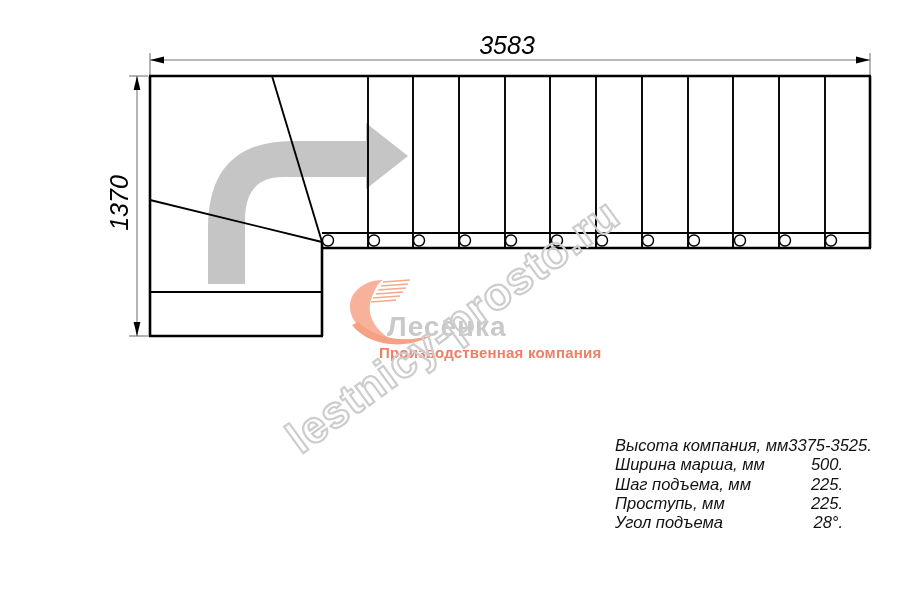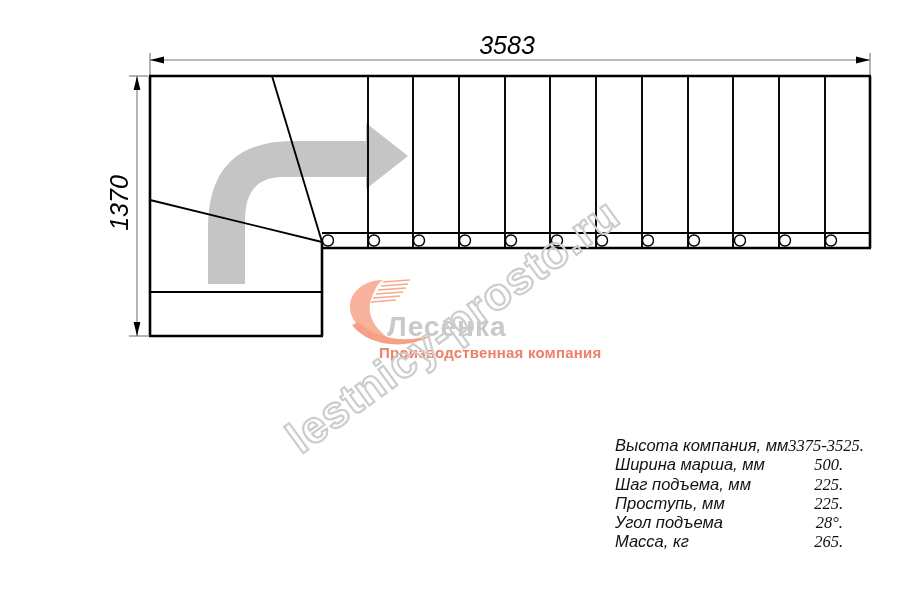--- a/index.html
+++ b/index.html
@@ -36,21 +36,21 @@
     font-size:45px;font-weight:bold;letter-spacing:1px;
     color:transparent;-webkit-text-stroke:2.2px #cdcdcd;
   }
 
   .specs{position:absolute;left:615px;top:416px;width:228px;}
   .spec-row{
     display:flex;justify-content:space-between;
     font-style:italic;font-size:16.5px;line-height:19.3px;color:#111;
     white-space:nowrap;
   }
-  .spec-value{text-align:left;font-family:Liberation Serif, serif;}
+  .spec-value{text-align:left;}
 </style>
 </head>
 <body>
 
 <div class="canvas">
 
   <svg class="plan" width="900" height="600" viewBox="0 0 900 600">
 
     <g stroke="#777" stroke-width="1.1" fill="none">
       <line x1="150" y1="33" x2="150" y2="55"></line>
@@ -153,19 +153,15 @@
       <span class="spec-value">225.</span>
     </div>
     <div class="spec-row">
       <span class="spec-label">Проступь, мм</span>
       <span class="spec-value">225.</span>
     </div>
     <div class="spec-row">
       <span class="spec-label">Угол подъема</span>
       <span class="spec-value">28°.</span>
     </div>
-    <div class="spec-row">
-      <span class="spec-label">Масса, кг</span>
-      <span class="spec-value">265.</span>
-    </div>
   </div>
 
 </div>
 
 </body></html>

